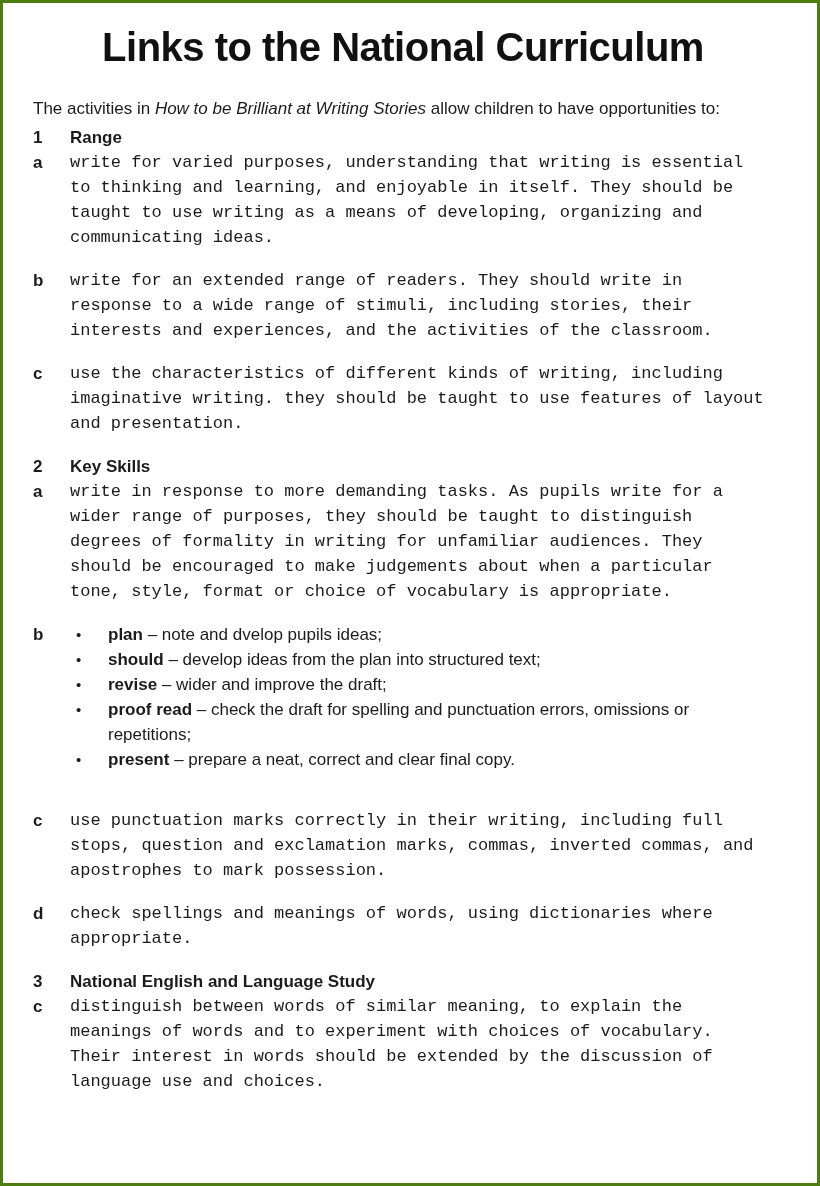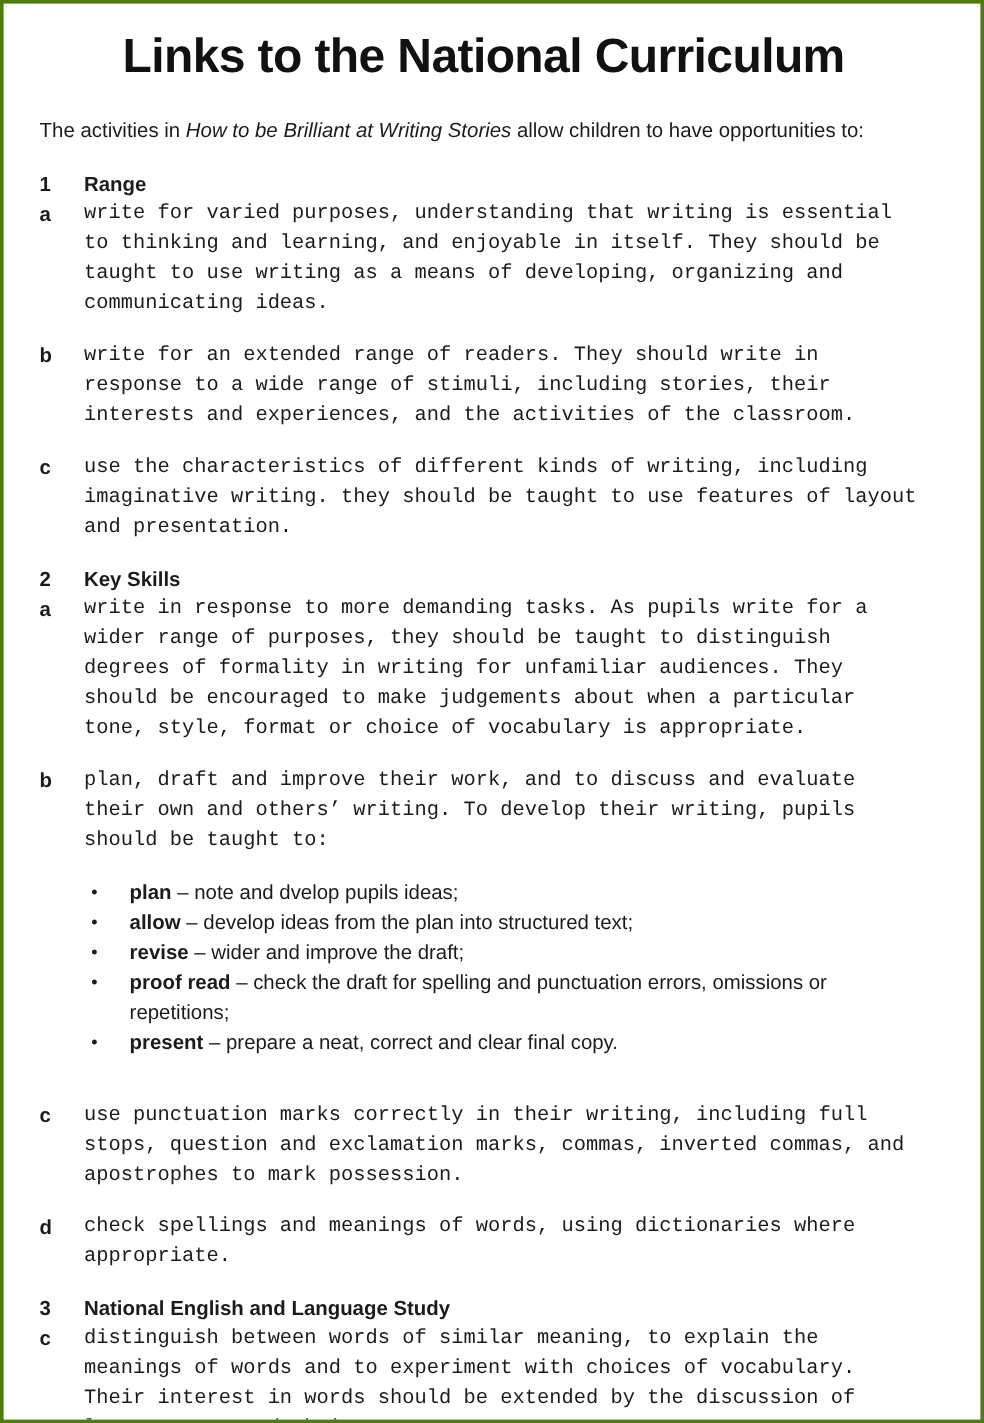--- a/index.html
+++ b/index.html
@@ -26,21 +26,21 @@
     font-size: 40px;
     font-weight: bold;
     text-align: center;
     letter-spacing: -0.5px;
     margin: 2px 0 26px 0;
     color: #111111;
   }
   .intro {
     font-size: 17px;
     line-height: 25px;
-    margin: 0 0 20px 0;
+    margin: 0 0 4px 0;
   }
   .intro i { font-style: italic; }
   .row {
     display: grid;
     grid-template-columns: 37px 1fr;
     align-items: start;
   }
   .head-row {
     font-weight: bold;
     font-size: 17px;
@@ -117,29 +117,28 @@
     </div>
     <div class="row item">
       <span class="lab">a</span>
       <div class="itext">
           <p>write in response to more demanding tasks. As pupils write for a wider range of purposes, they should be taught to distinguish degrees of formality in writing for unfamiliar audiences. They should be encouraged to make judgements about when a particular tone, style, format or choice of vocabulary is appropriate.</p>
         </div>
     </div>
     <div class="row item">
       <span class="lab">b</span>
       <div class="itext">
-        <p>plan, draft and improve their work, and to discuss and evaluate their own and others’ writing. To develop their writing, pupils should be taught to:</p>
         <ul class="bullets">
           <li>
             <span class="dot">•</span>
             <span class="bt"><b>plan</b><span> – note and dvelop pupils ideas;</span></span>
           </li>
           <li>
             <span class="dot">•</span>
-            <span class="bt"><b>allow</b><span> – develop ideas from the plan into structured text;</span></span>
+            <span class="bt"><b>should</b><span> – develop ideas from the plan into structured text;</span></span>
           </li>
           <li>
             <span class="dot">•</span>
             <span class="bt"><b>revise</b><span> – wider and improve the draft;</span></span>
           </li>
           <li>
             <span class="dot">•</span>
             <span class="bt"><b>proof read</b><span> – check the draft for spelling and punctuation errors, omissions or repetitions;</span></span>
           </li>
           <li>

